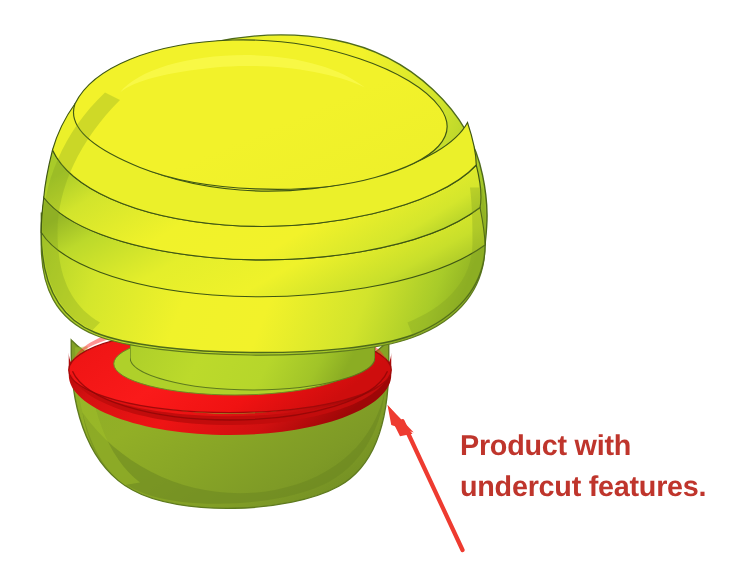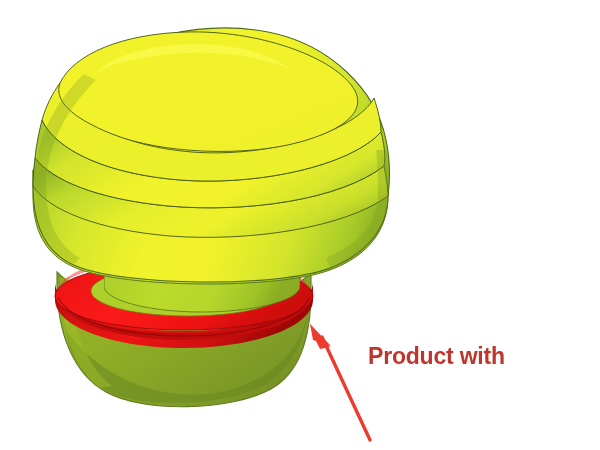--- a/index.html
+++ b/index.html
@@ -280,15 +280,16 @@
 
       <line x1="370" y1="440" x2="322" y2="337" stroke="#EE3B30" stroke-width="3.4" stroke-linecap="round"></line>
 
       <path d="M 310,324 L 330,347 L 320,349 L 316,341 Z" fill="#EE3B30"></path>
       <path d="M 310,324 L 331,346 L 313,340 Z" fill="#EE3B30"></path>
     </g>
   </svg>
 
   <div class="annot-text">
     <span class="annot-line">Product with</span>
+    <span class="annot-line">undercut features.</span>
   </div>
 
 </div>
 
 </body></html>

